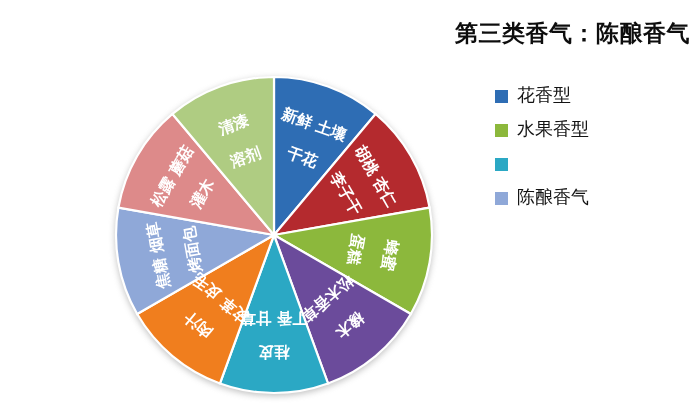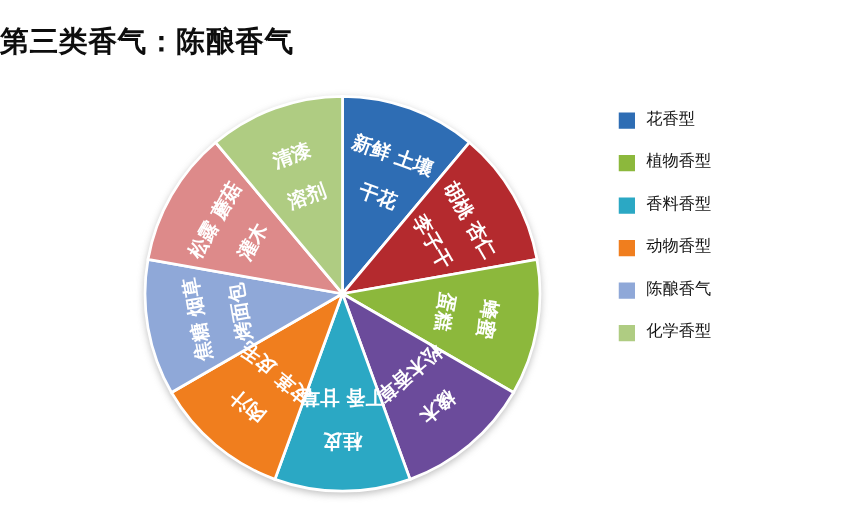--- a/index.html
+++ b/index.html
@@ -13,21 +13,21 @@
     position: relative;
     overflow: hidden;
     font-family: "DejaVu Sans", "Liberation Sans", sans-serif;
   }
 
   #chart-title {
     position: absolute;
     top: 18px;
     left: 0;
     width: 690px;
-    text-align: left;
+    text-align: right;
     font-size: 23px;
     font-weight: bold;
     color: #0d0d0d;
     letter-spacing: 0.5px;
     font-family: Liberation Serif, serif;
   }
 
   
   #pie-wrap {
     position: absolute;
@@ -70,21 +70,21 @@
     height: 34px;
   }
   .legend-swatch {
     width: 13px;
     height: 13px;
     flex: 0 0 13px;
     margin-right: 9px;
     margin-top: 2px;
   }
   .legend-label {
-    font-size: 13px;
+    font-size: 18px;
     color: #131313;
     font-family: "DejaVu Sans", "Liberation Sans", sans-serif;
     white-space: nowrap;
     line-height: 1;
   }
 </style>
 </head>
 <body>
 
 <div id="chart-title">第三类香气：陈酿香气</div>
@@ -125,31 +125,22 @@
   </svg>
 </div>
 
 <div id="legend">
     <div class="legend-row">
       <span class="legend-swatch" style="background: rgb(46, 109, 180);"></span>
       <span class="legend-label">花香型</span>
     </div>
     <div class="legend-row">
       <span class="legend-swatch" style="background: rgb(140, 184, 60);"></span>
-      <span class="legend-label">植物香型</span>
+      <span class="legend-label">水果香型</span>
     </div>
     <div class="legend-row">
       <span class="legend-swatch" style="background: rgb(43, 168, 196);"></span>
-      <span class="legend-label">香料香型</span>
-    </div>
-    <div class="legend-row">
-      <span class="legend-swatch" style="background: rgb(240, 126, 30);"></span>
-      <span class="legend-label">动物香型</span>
     </div>
     <div class="legend-row">
       <span class="legend-swatch" style="background: rgb(143, 168, 216);"></span>
       <span class="legend-label">陈酿香气</span>
     </div>
-    <div class="legend-row">
-      <span class="legend-swatch" style="background: rgb(175, 204, 130);"></span>
-      <span class="legend-label">化学香型</span>
-    </div>
   </div>
 
 </body></html>

